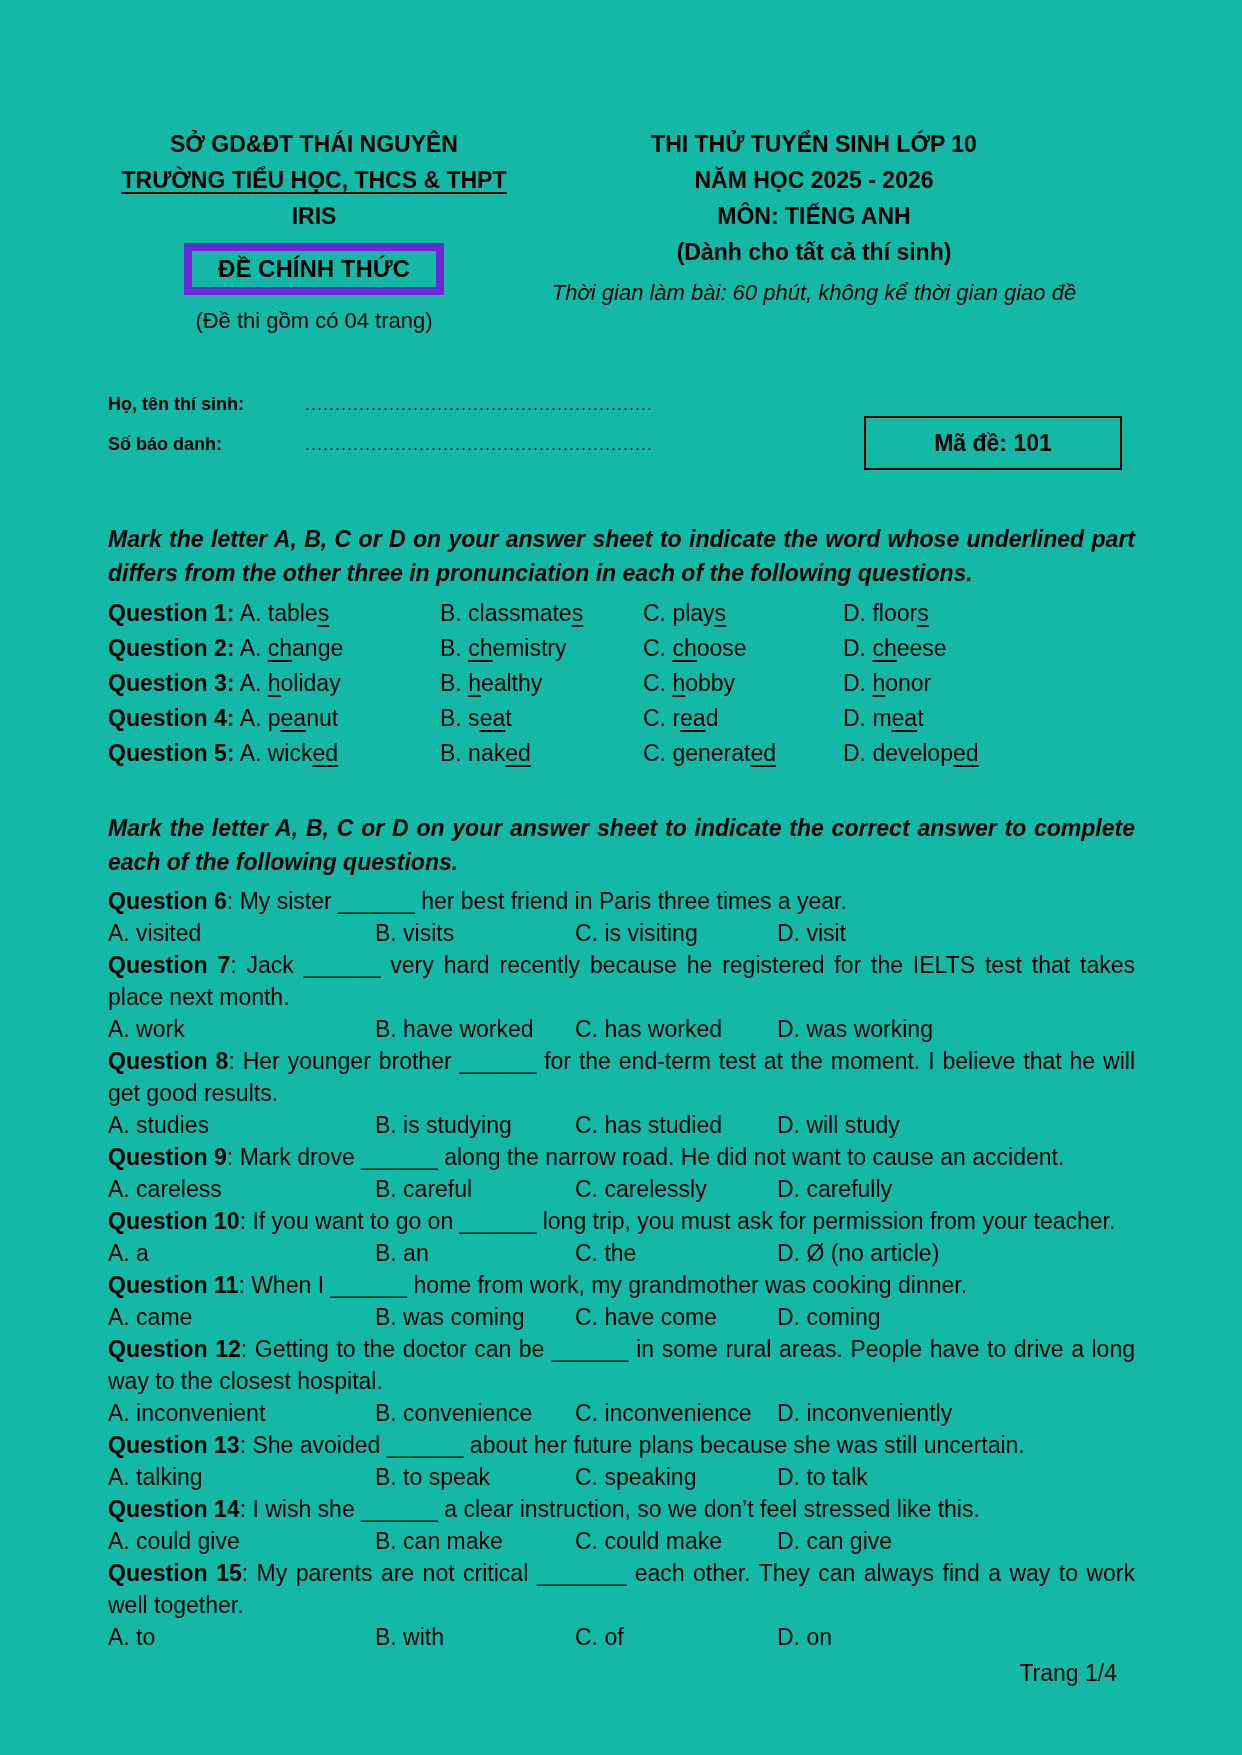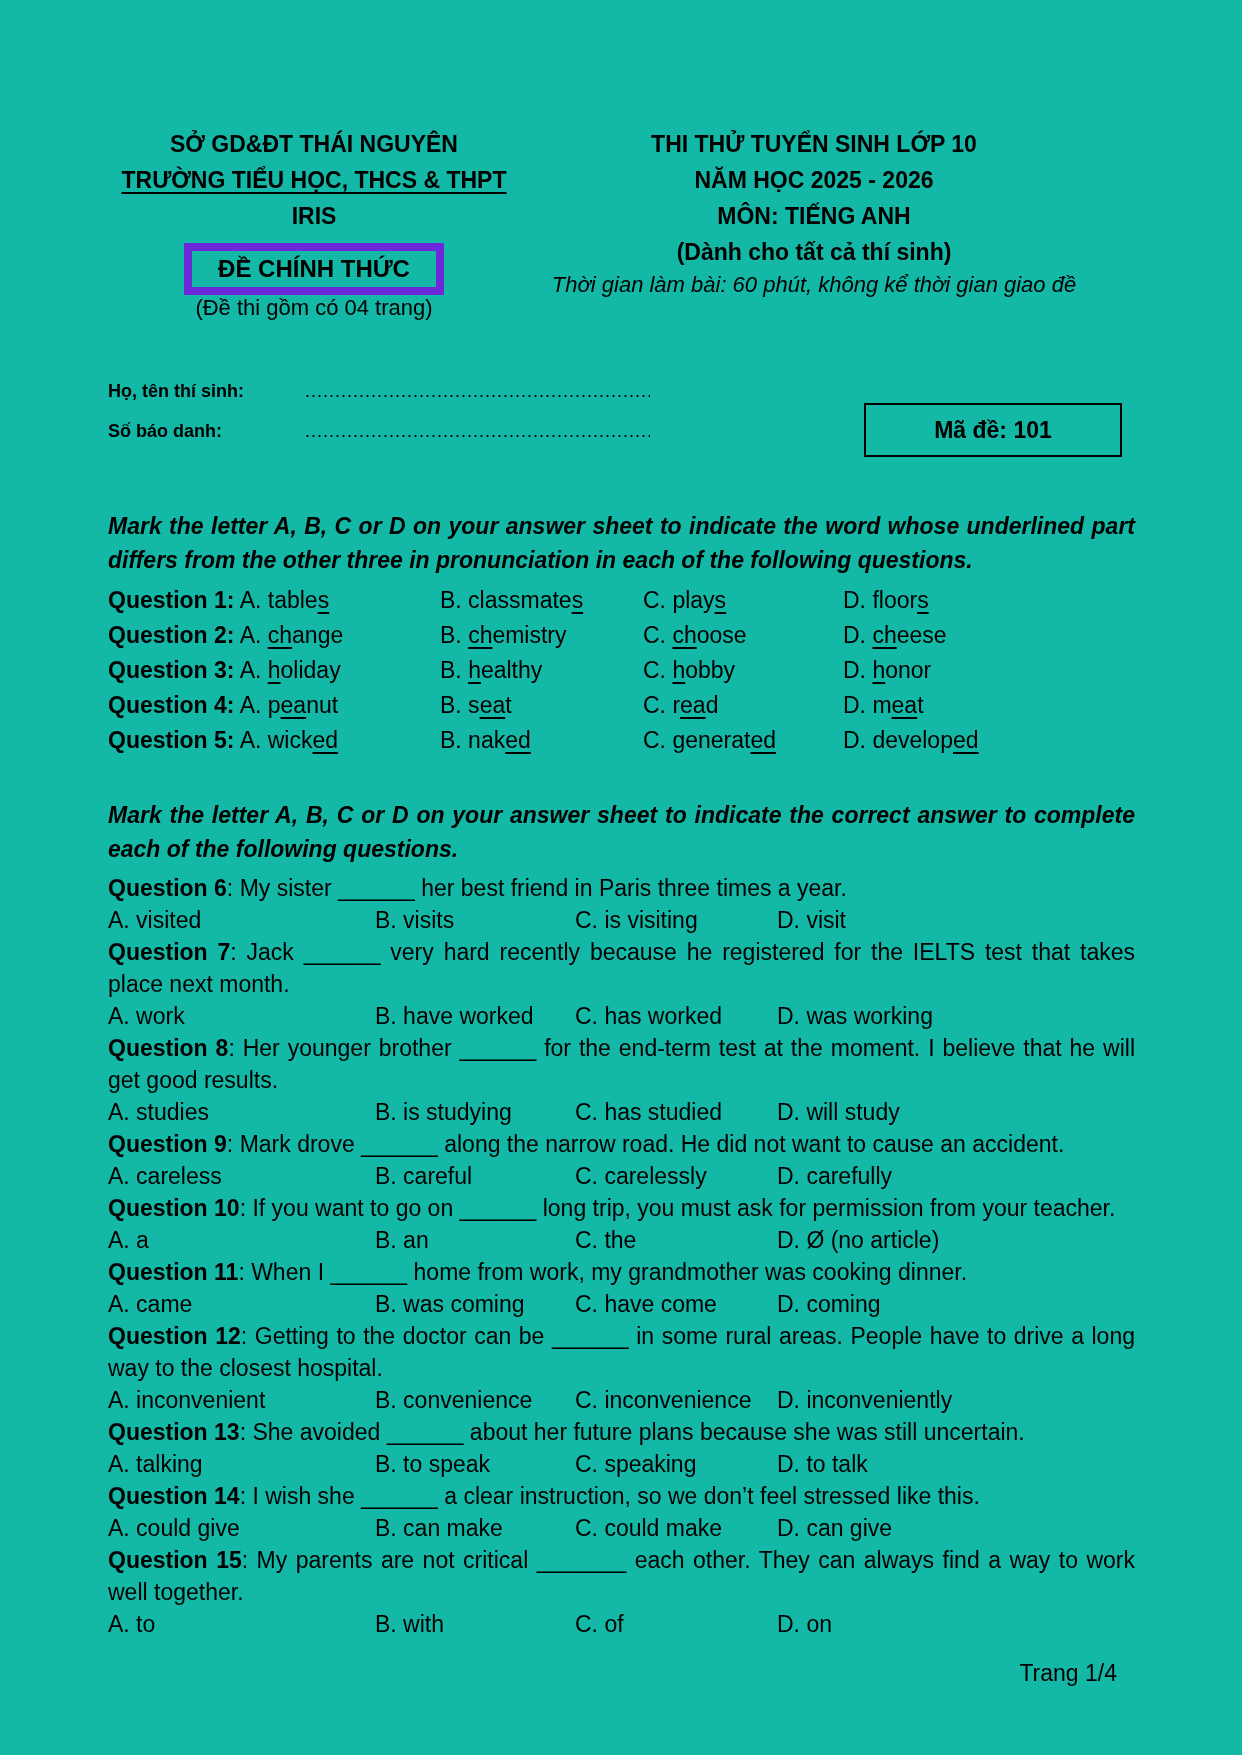--- a/index.html
+++ b/index.html
@@ -18,22 +18,22 @@
   .hdr{display:flex;}
   .hdr-left{width:412px;text-align:center;}
   .hdr-right{width:588px;text-align:center;}
   .hline{font-weight:bold;font-size:23px;line-height:36px;}
   .school-name .u-part{text-decoration:underline;text-underline-offset:4px;text-decoration-thickness:2px;}
   .official-box{
     display:inline-block;border:8px solid #6d28d9;
     padding:4px 26px;margin-top:9px;
     font-weight:bold;font-size:24px;
   }
-  .pages-note{font-size:22px;font-weight:normal;}
-  .time-note{font-size:22px;font-style:italic;line-height:30px;}
+  .pages-note{font-size:22px;margin-top:13px;font-weight:normal;}
+  .time-note{font-size:22px;font-style:italic;margin-top:8px;line-height:30px;}
   
   .candidate{position:relative;margin-top:50px;height:96px;}
   .cand-row{display:flex;line-height:40px;font-size:18px;}
   .cand-label{font-weight:bold;width:197px;}
   .cand-dots{letter-spacing:1px;white-space:nowrap;overflow:hidden;width:345px;}
   .code-box{
     position:absolute;right:13px;top:32px;width:254px;height:50px;
     border:2px solid #000;display:flex;align-items:center;justify-content:center;
     font-weight:bold;font-size:23px;
   }

